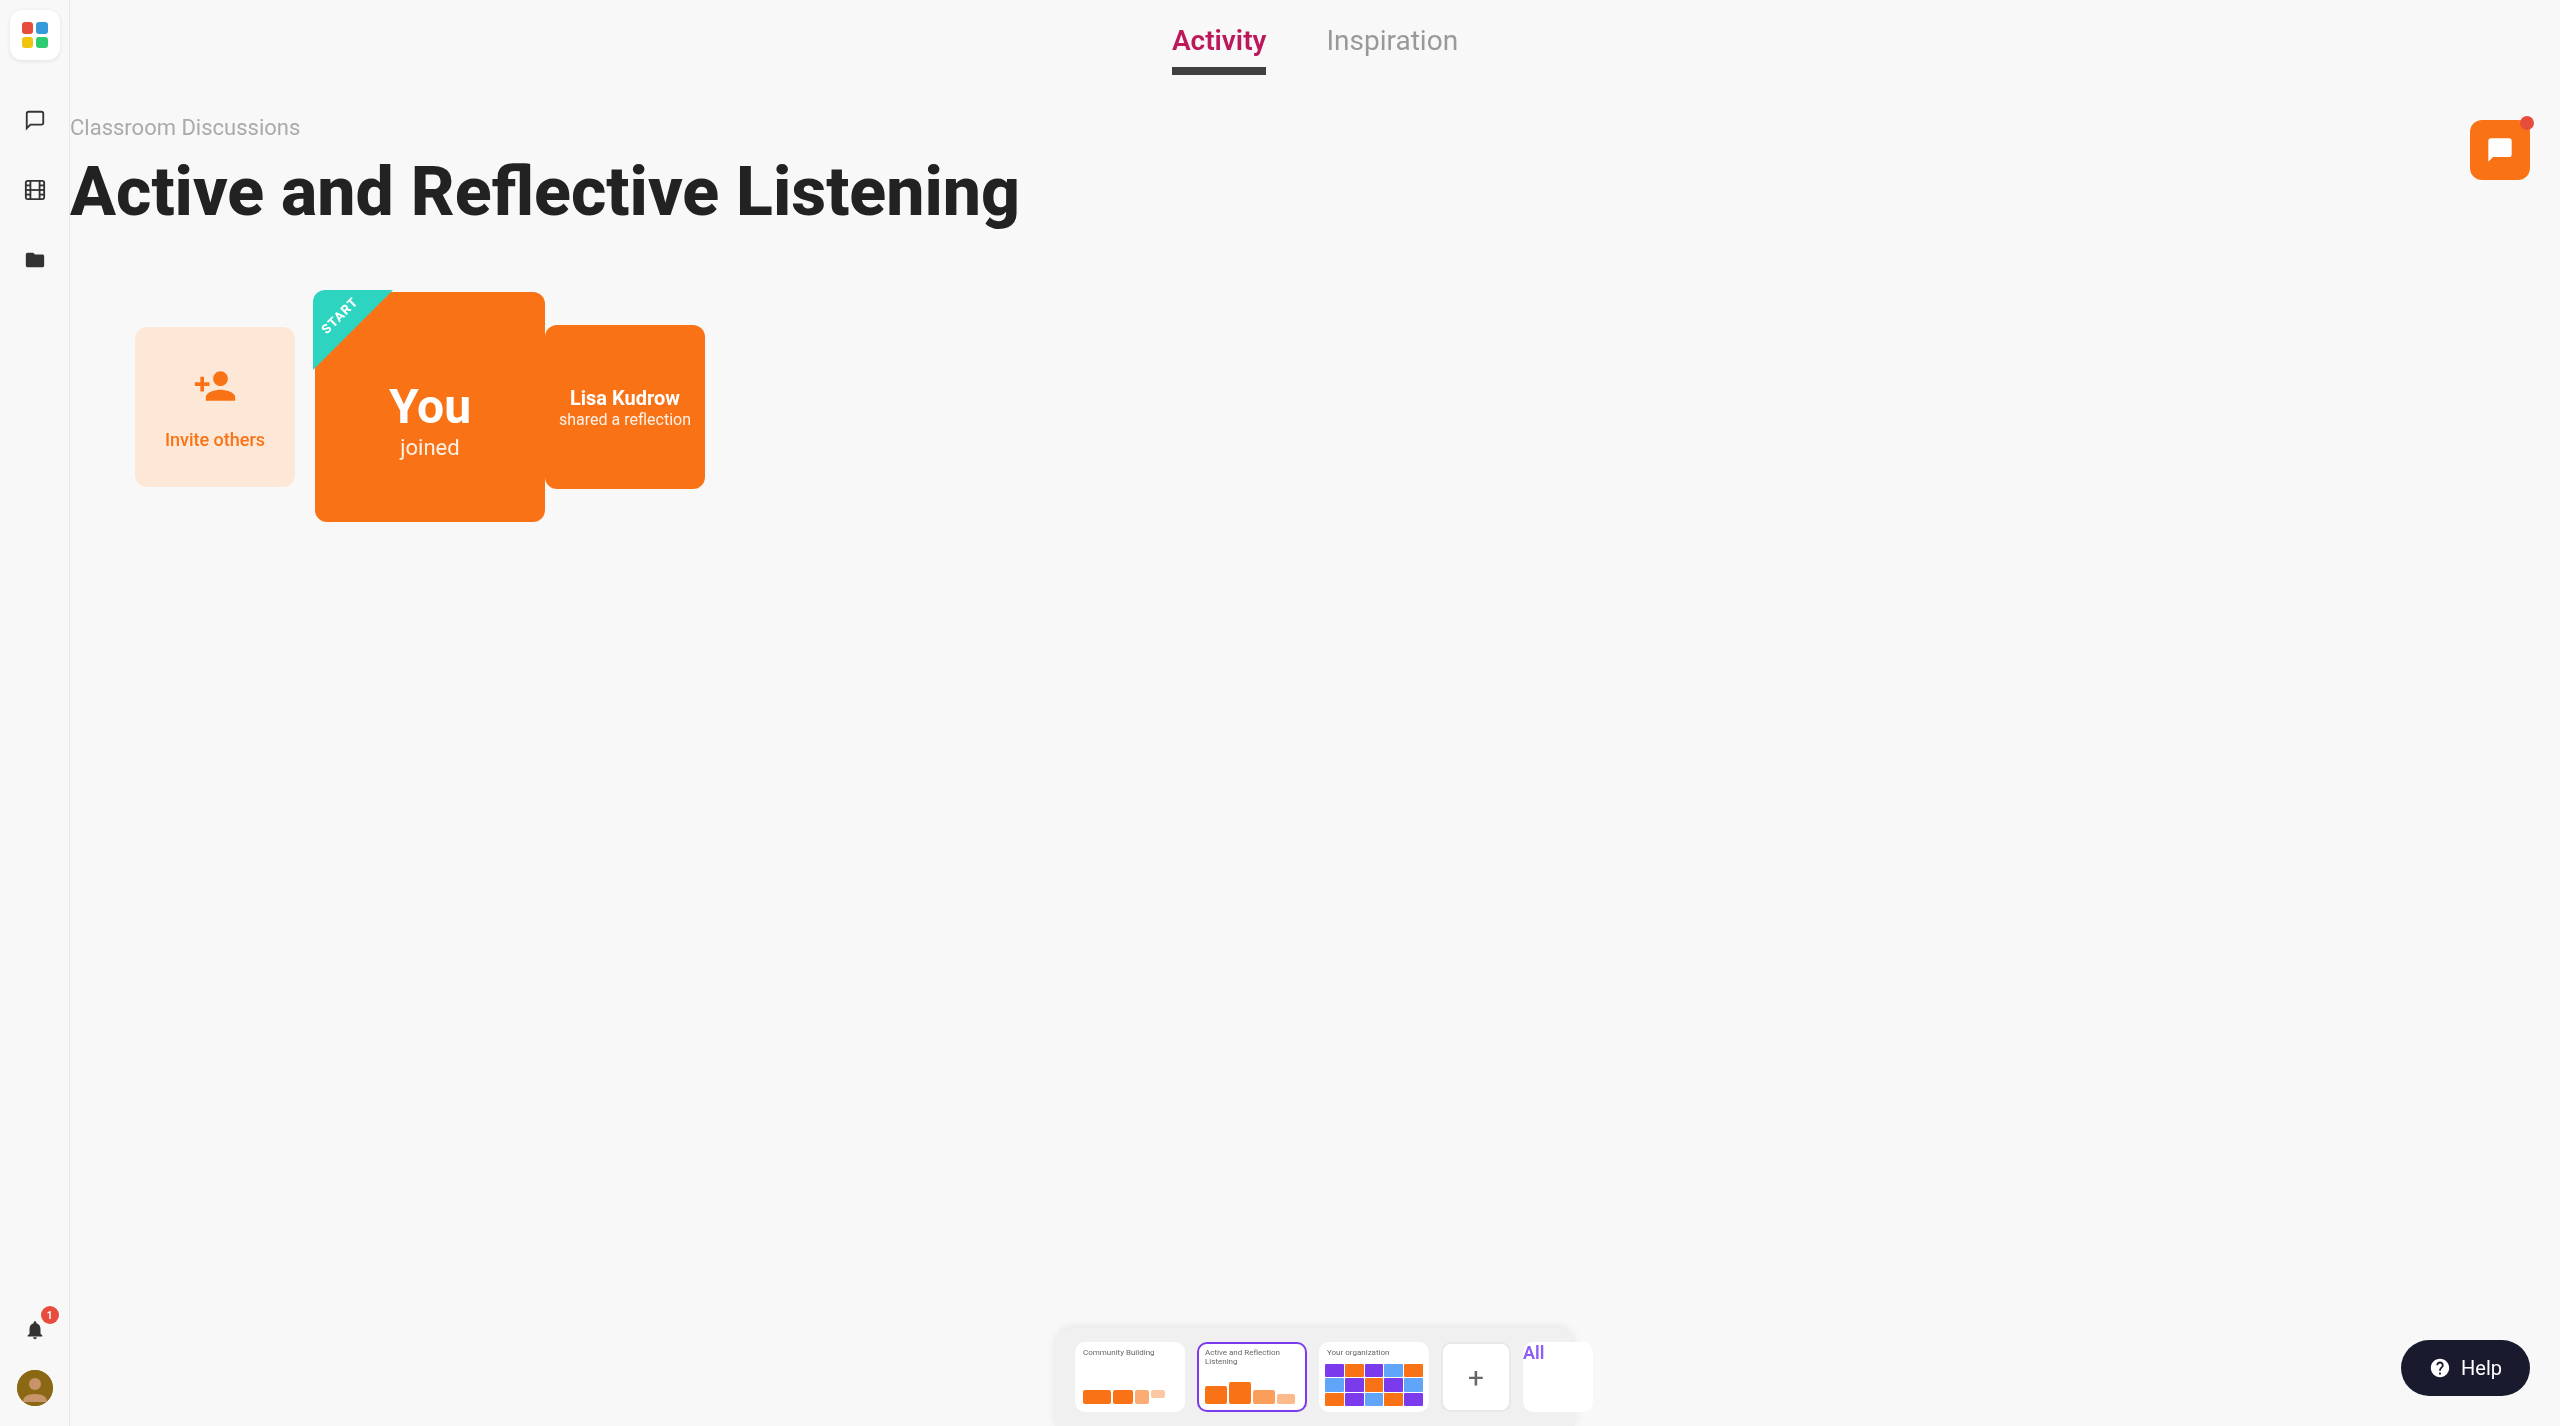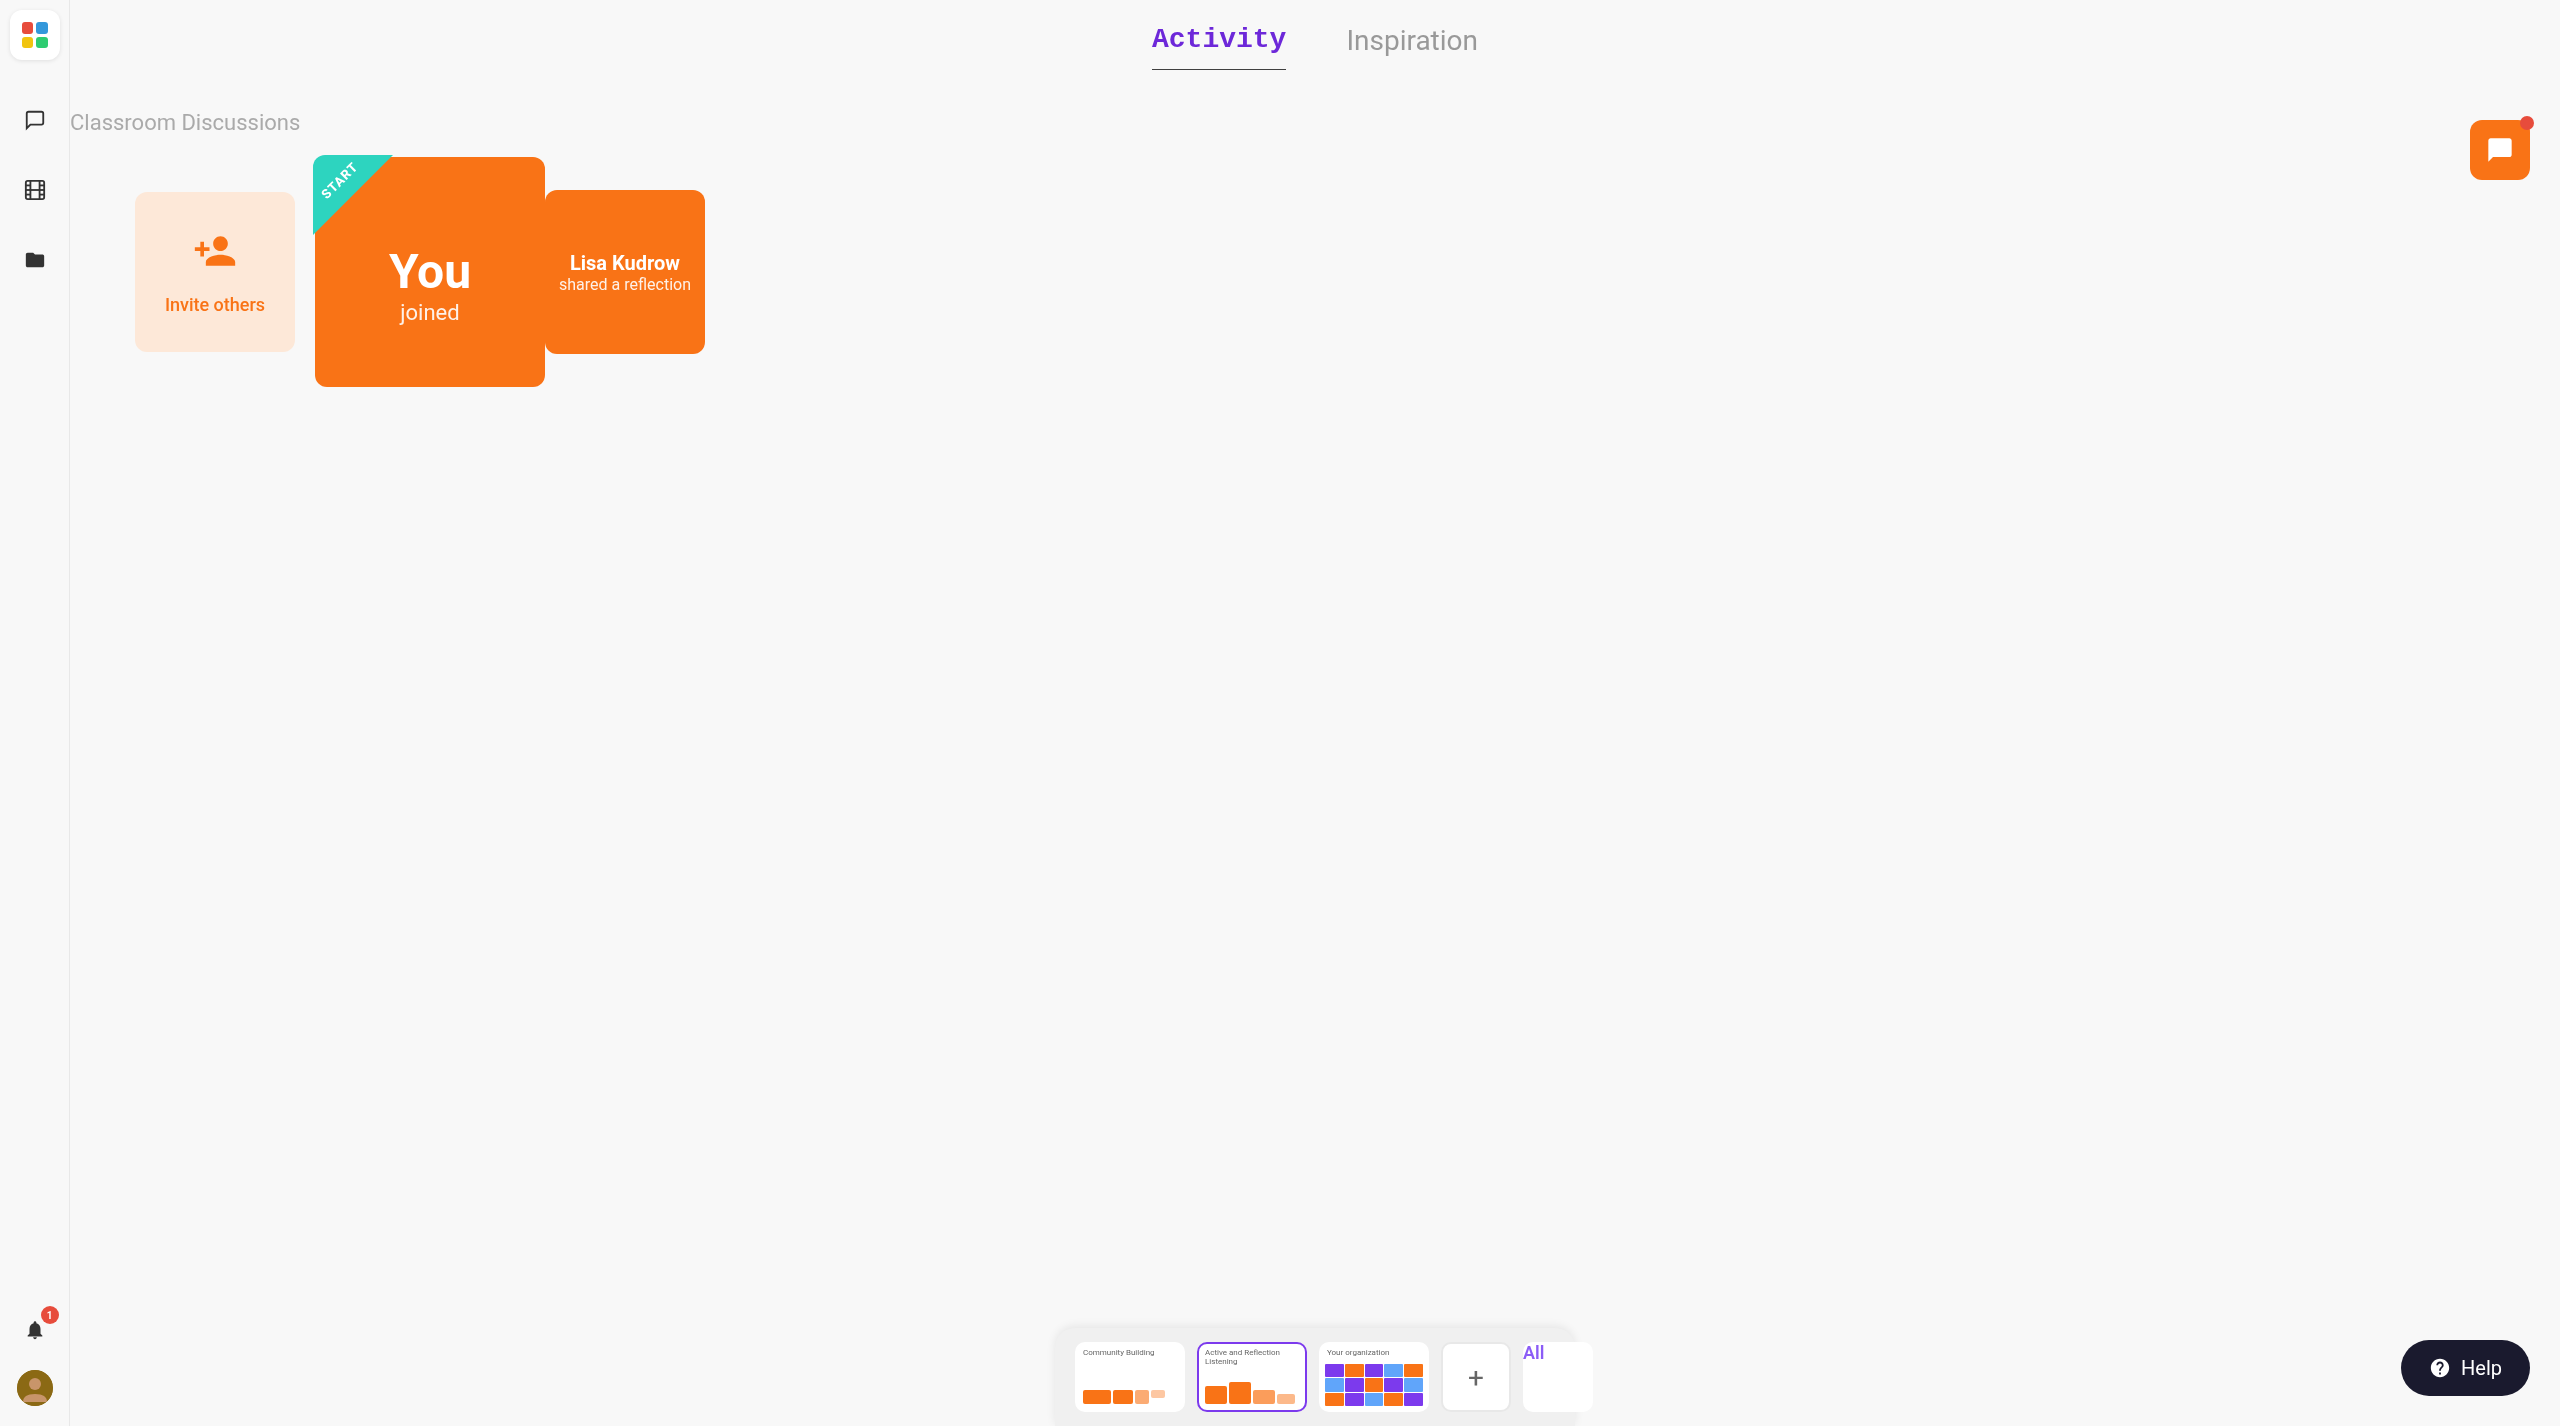--- a/index.html
+++ b/index.html
@@ -119,24 +119,23 @@
       margin-bottom: 40px;
     }
     .tab {
       font-size: 28px;
       color: #999;
       cursor: pointer;
       padding-bottom: 10px;
       border-bottom: 3px solid transparent;
     }
     .tab.active {
-      color: #6d28d9;
+      color: #be185d;
       font-weight: 600;
-      border-bottom: 1px solid #404040;
-      font-family: Liberation Mono, monospace;
+      border-bottom: 8px solid #404040;
     }
 
     
     .content-area {
       display: flex;
       flex-direction: column;
       align-items: flex-start;
       flex: 1;
       width: 100%;
     }
@@ -445,20 +444,21 @@
 
 <div class="main">
 
   <div class="tabs">
     <div class="tab active">Activity</div>
     <div class="tab">Inspiration</div>
   </div>
 
   <div class="content-area">
     <div class="subtitle">Classroom Discussions</div>
+    <div class="main-title">Active and Reflective Listening</div>
 
     <div class="cards-area">
 
       <div class="invite-card">
         <div class="invite-icon">
           <svg width="44" height="44" viewBox="0 0 24 24" fill="#f97316">
             <path d="M15 12c2.21 0 4-1.79 4-4s-1.79-4-4-4-4 1.79-4 4 1.79 4 4 4zm-9-2V7H4v3H1v2h3v3h2v-3h3v-2H6zm9 4c-2.67 0-8 1.34-8 4v2h16v-2c0-2.66-5.33-4-8-4z"></path>
           </svg>
         </div>
         <div class="invite-label">Invite others</div>

